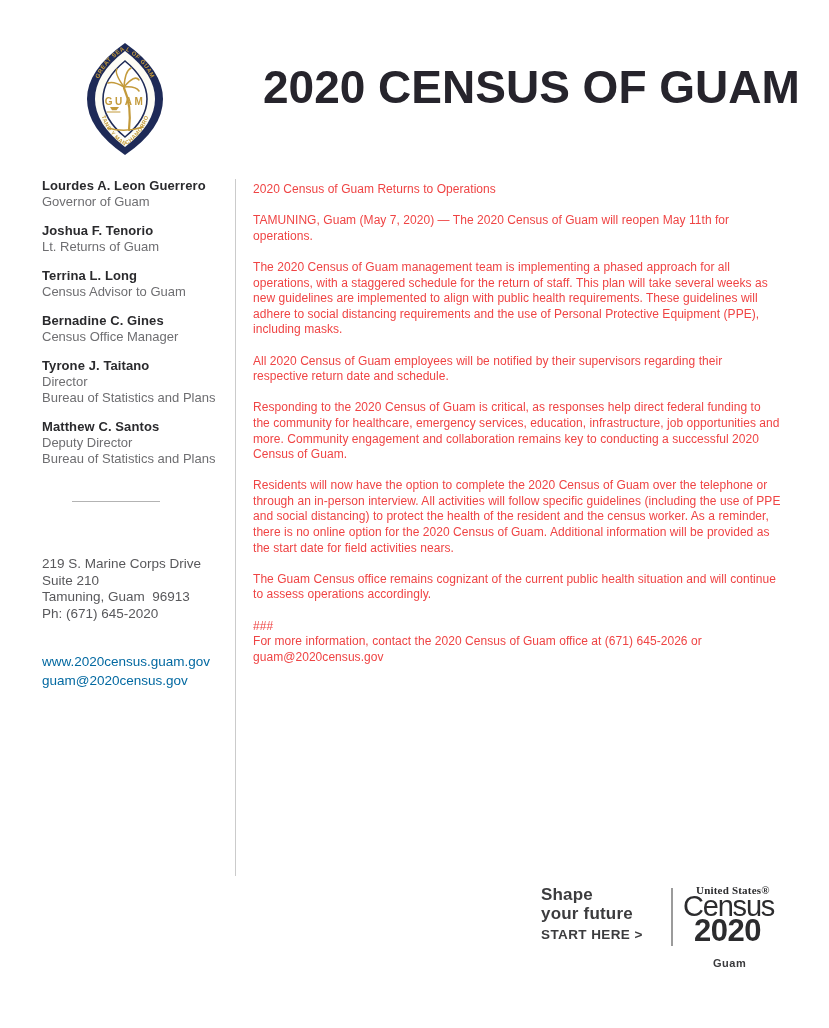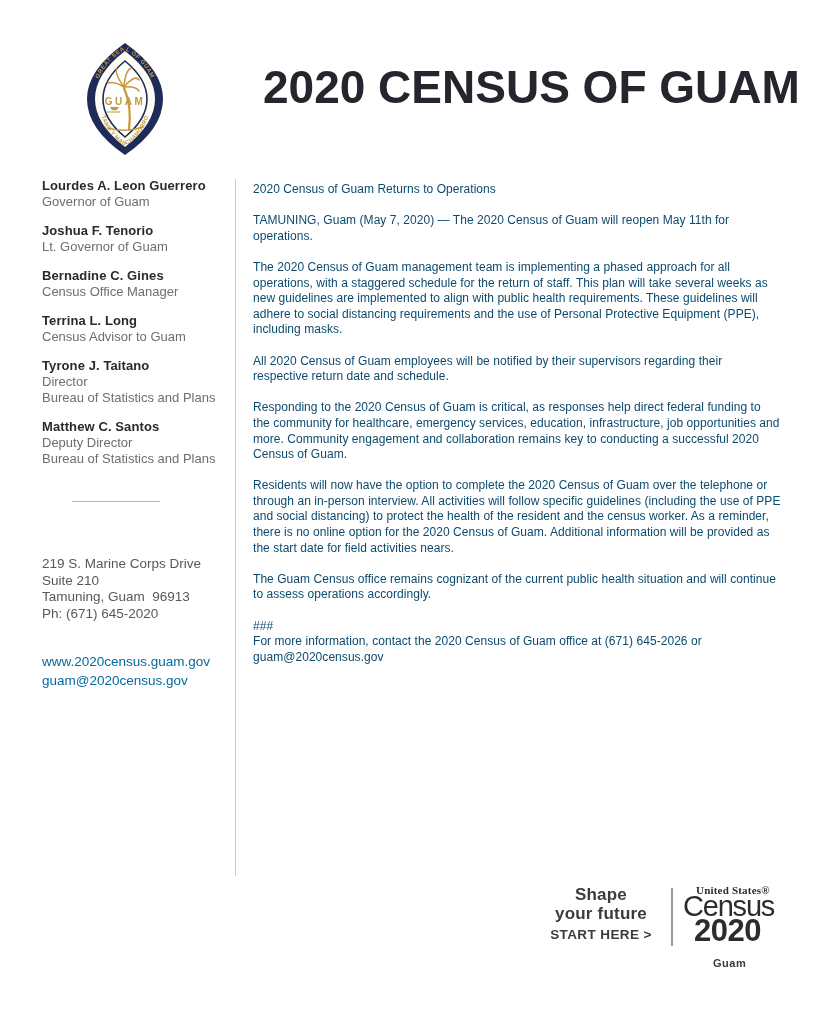--- a/index.html
+++ b/index.html
@@ -33,25 +33,25 @@
     position:absolute; left:42px; top:556px; font-size:13.5px; color:#58585b;
     line-height:16.6px; white-space:pre;
   }
   .weblinks {
     position:absolute; left:42px; top:652px; font-size:13.5px; color:#0369a1;
     line-height:19px; white-space:pre;
   }
   
   .body-col { position:absolute; left:253px; top:182px; width:560px; }
   .body-col p {
-    font-size:12px; color:#0c4a6e; line-height:15.6px; margin:0 0 15.6px 0;
+    font-size:12px; color:#ef4444; line-height:15.6px; margin:0 0 15.6px 0;
     white-space:pre; letter-spacing:0.05px;
   }
   
-  .tagline { position:absolute; left:541px; top:886px; width:120px; text-align:center; color:#3c3c3e; }
+  .tagline { position:absolute; left:541px; top:886px; width:120px; text-align:left; color:#3c3c3e; }
   .tagline .t1, .tagline .t2 { display:block; font-size:17px; font-weight:bold; line-height:18.5px; letter-spacing:0.2px; }
   .tagline .start { display:block; font-size:13.5px; font-weight:bold; letter-spacing:0.4px; margin-top:4px; }
   .lockup-rule { position:absolute; left:671px; top:888px; width:2px; height:58px; background:#9b9b9b; }
   .census-logo { position:absolute; left:683px; top:885px; color:#2c2c2e; }
   .census-logo .us-line {
     display:block; font-family:"Liberation Serif", serif; font-weight:bold;
     font-size:11px; letter-spacing:0.2px; padding-left:13px; line-height:11px;
   }
   .census-logo .wordmark {
     display:block; font-size:29px; font-weight:normal; letter-spacing:-1.2px;
@@ -108,29 +108,29 @@
 
 <div class="col-rule"></div>
 
 <div class="officials">
   <div class="official">
     <span class="o-name">Lourdes A. Leon Guerrero</span>
     <span class="o-title">Governor of Guam</span>
   </div>
   <div class="official">
     <span class="o-name">Joshua F. Tenorio</span>
-    <span class="o-title">Lt. Governor of Guam</span>
+    <span class="o-title">Lt. Returns of Guam</span>
+  </div>
+  <div class="official">
+    <span class="o-name">Terrina L. Long</span>
+    <span class="o-title">Census Advisor to Guam</span>
   </div>
   <div class="official">
     <span class="o-name">Bernadine C. Gines</span>
     <span class="o-title">Census Office Manager</span>
-  </div>
-  <div class="official">
-    <span class="o-name">Terrina L. Long</span>
-    <span class="o-title">Census Advisor to Guam</span>
   </div>
   <div class="official">
     <span class="o-name">Tyrone J. Taitano</span>
     <span class="o-title">Director
 Bureau of Statistics and Plans</span>
   </div>
   <div class="official">
     <span class="o-name">Matthew C. Santos</span>
     <span class="o-title">Deputy Director
 Bureau of Statistics and Plans</span>

